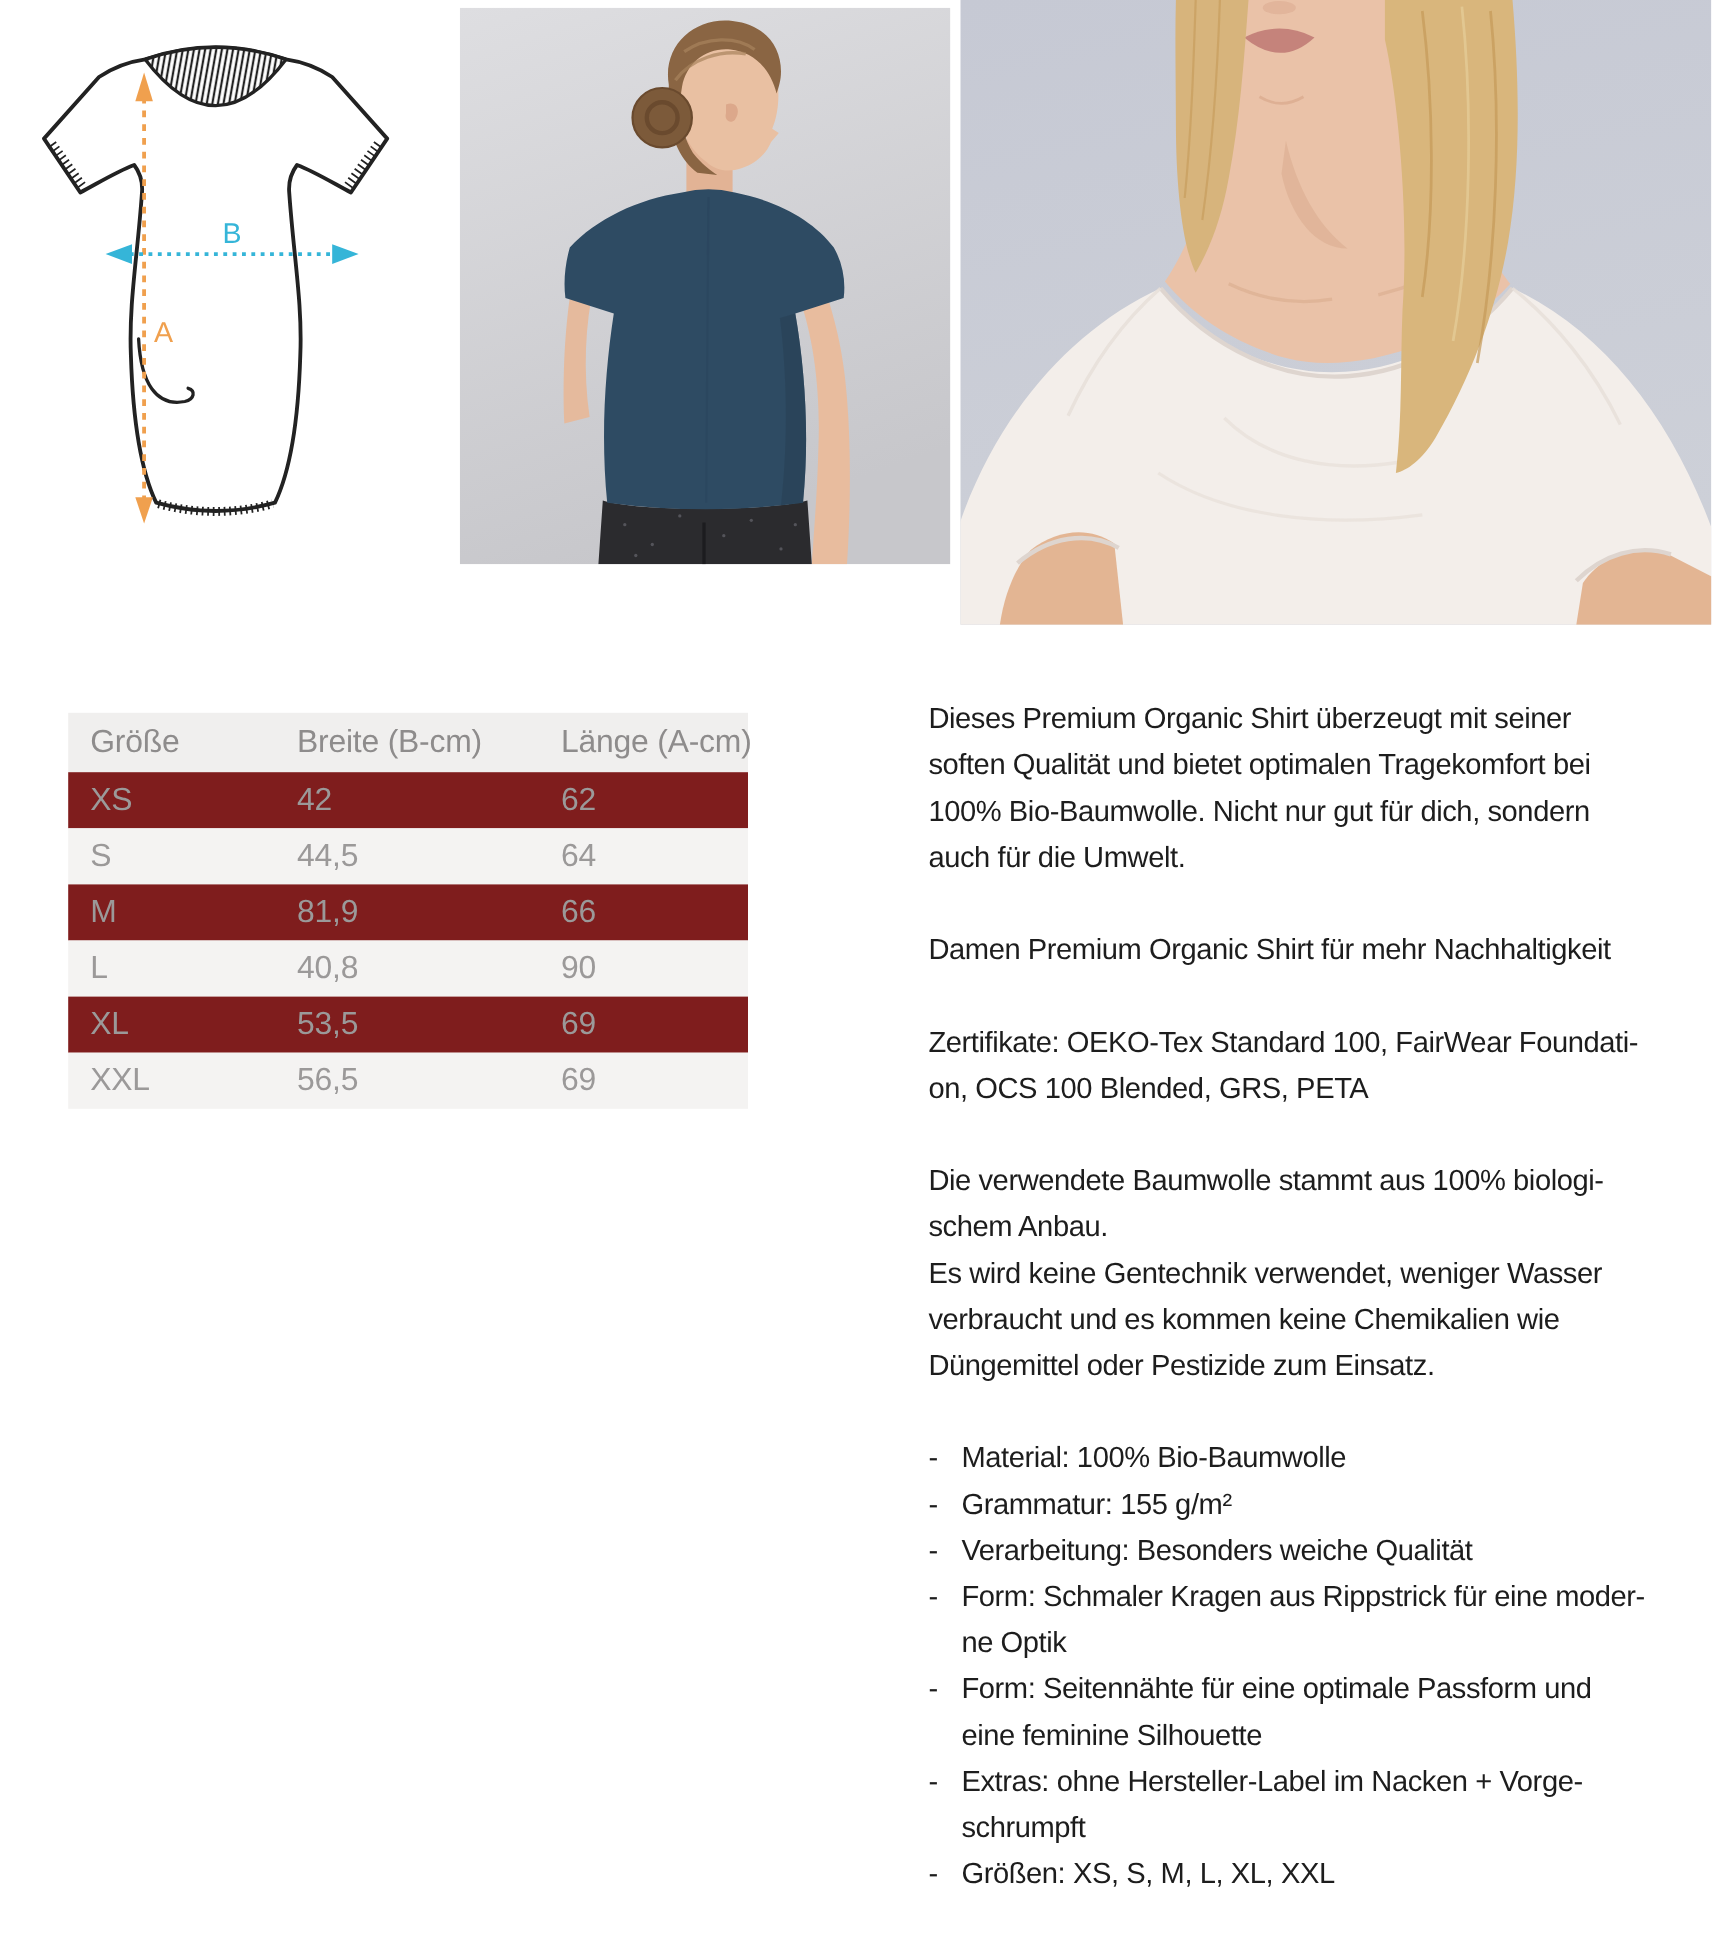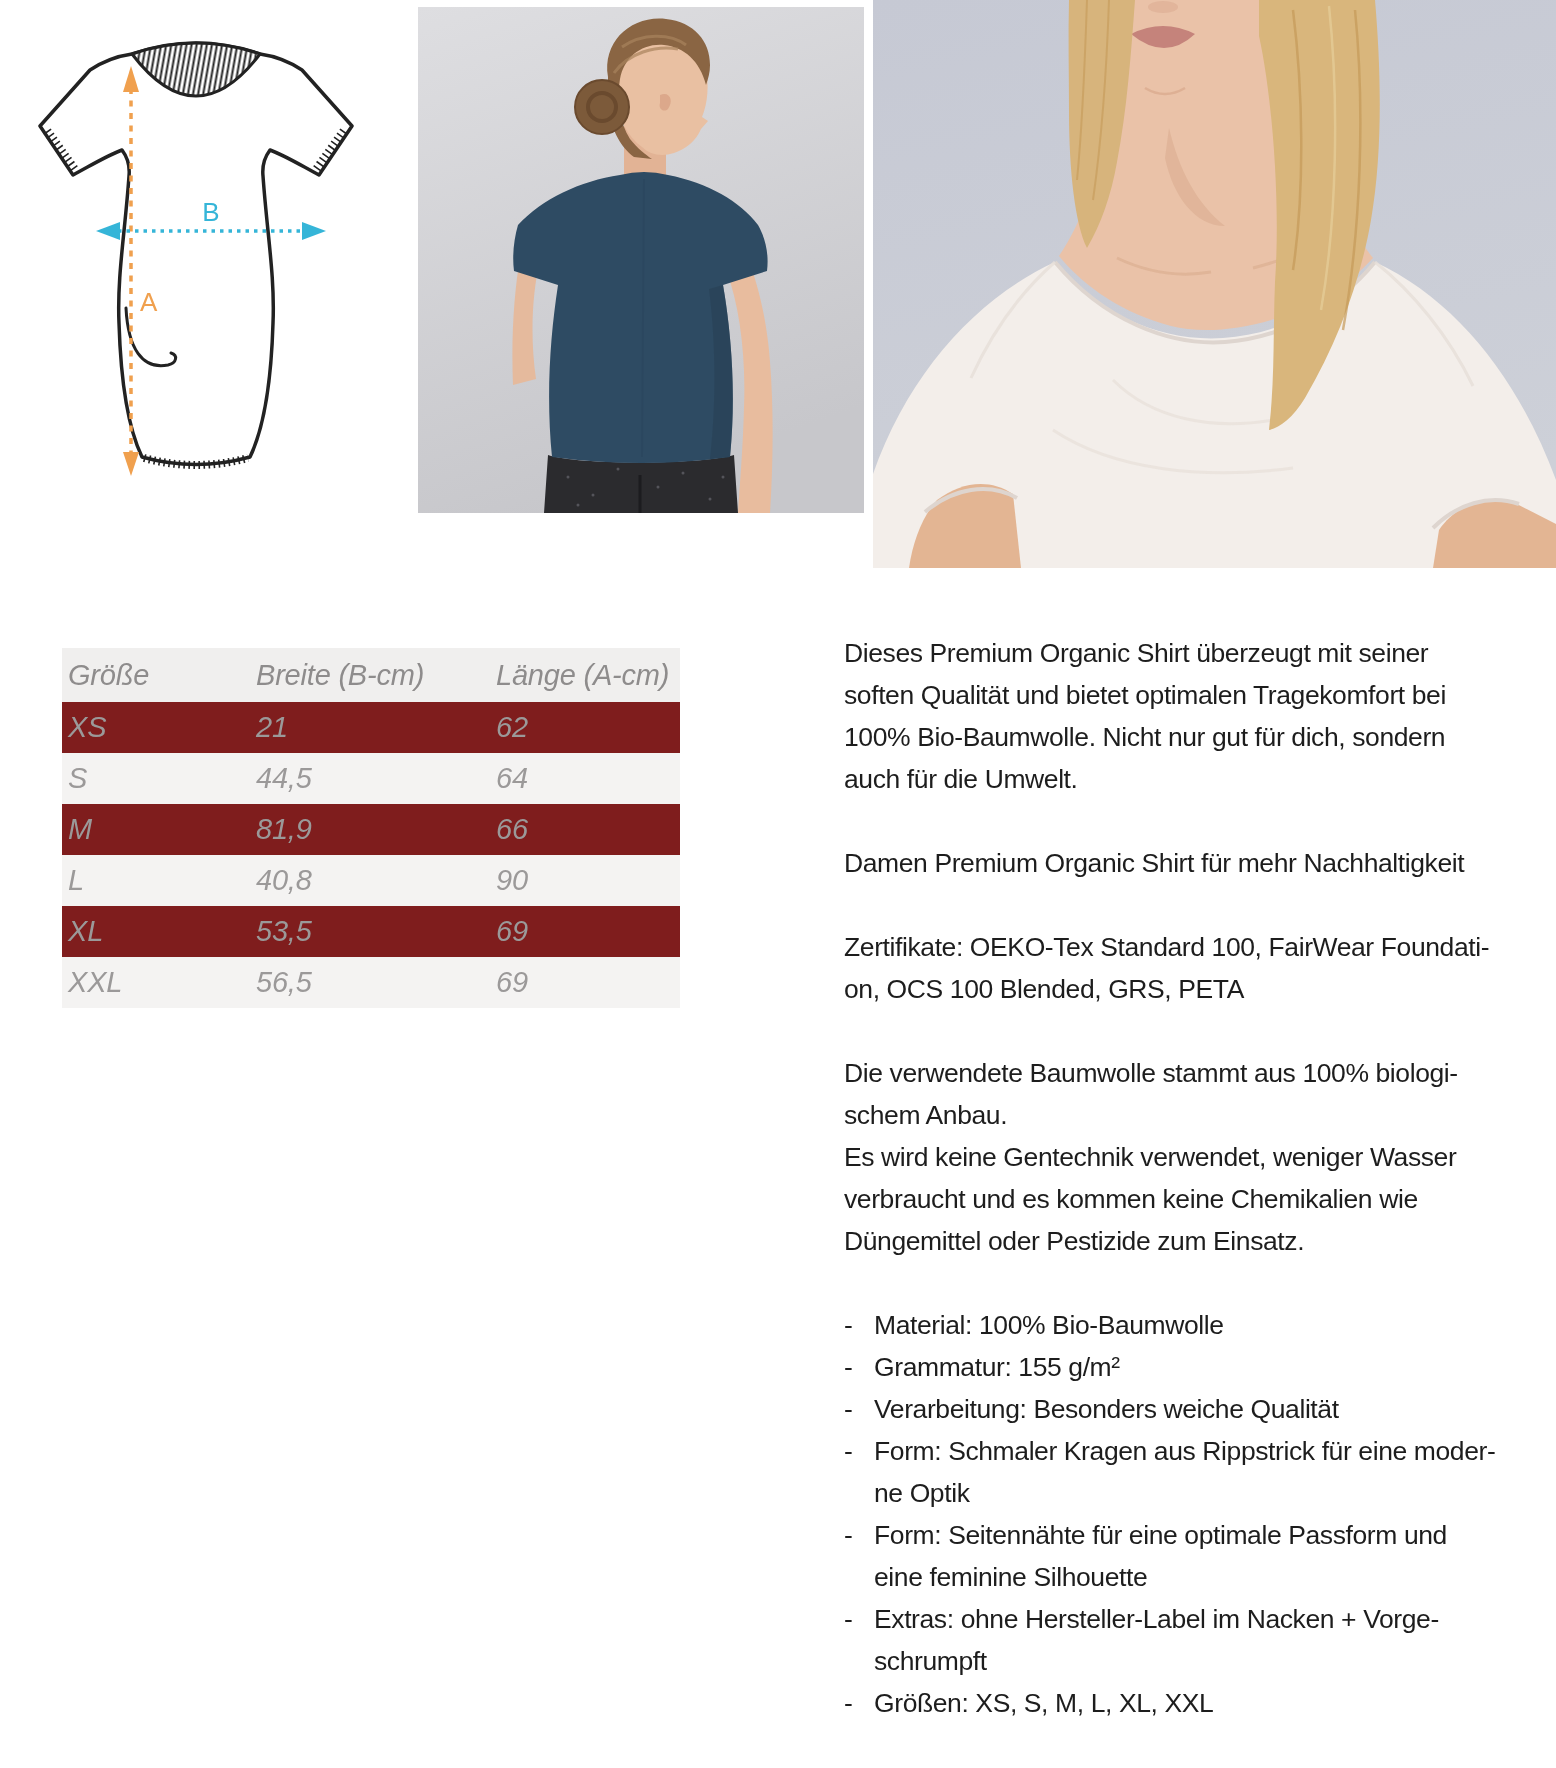--- a/index.html
+++ b/index.html
@@ -7,21 +7,21 @@
     position:relative;width:1556px;height:1768px;background:#ffffff;
     overflow:hidden;font-family:"Liberation Sans",sans-serif;
   }
   .photo{position:absolute;}
   .photo svg{display:block;}
 
   
   .size-table{position:absolute;left:62px;top:648px;width:618px;font-size:29px;letter-spacing:-0.2px;}
   .trow{display:grid;grid-template-columns:188px 240px 190px;align-items:center;height:51px;color:#9b9999;}
   .trow.header{height:54px;color:#8e8c8c;background:#f0efee;}
-  .trow .c{padding-left:6px;white-space:nowrap;font-style:italic;}
+  .trow .c{padding-left:20px;white-space:nowrap;}
   .trow.odd{background:#7f1d1d;}
   .trow.even{background:#f4f3f2;}
 
   .tolerance{position:absolute;left:62px;top:1102px;font-size:29px;color:#3d3d3d;letter-spacing:-0.2px;}
 
   
   .desc{position:absolute;left:844px;top:632px;width:716px;font-size:26.5px;line-height:42px;
         color:#1d1d1d;letter-spacing:-0.4px;}
   .desc p{margin:0 0 42px 0;white-space:pre-line;}
   .dlist{margin:0;}
@@ -171,21 +171,21 @@
   </div>
 
   <div class="size-table">
     <div class="trow header">
       <div class="c">Größe</div>
       <div class="c">Breite (B-cm)</div>
       <div class="c">Länge (A-cm)</div>
     </div>
     <div class="trow odd">
       <div class="c">XS</div>
-      <div class="c">21</div>
+      <div class="c">42</div>
       <div class="c">62</div>
     </div>
     <div class="trow even">
       <div class="c">S</div>
       <div class="c">44,5</div>
       <div class="c">64</div>
     </div>
     <div class="trow odd">
       <div class="c">M</div>
       <div class="c">81,9</div>

